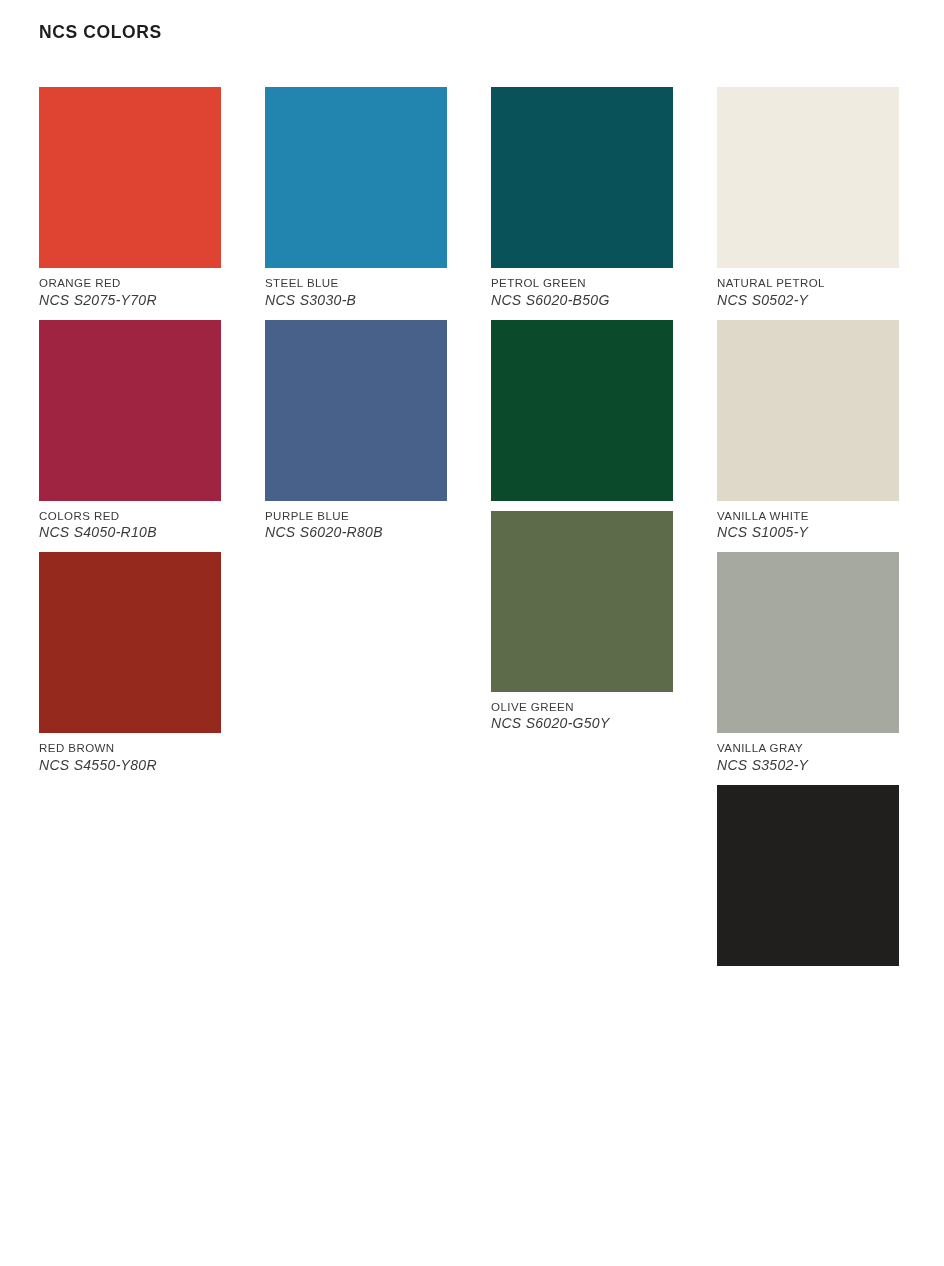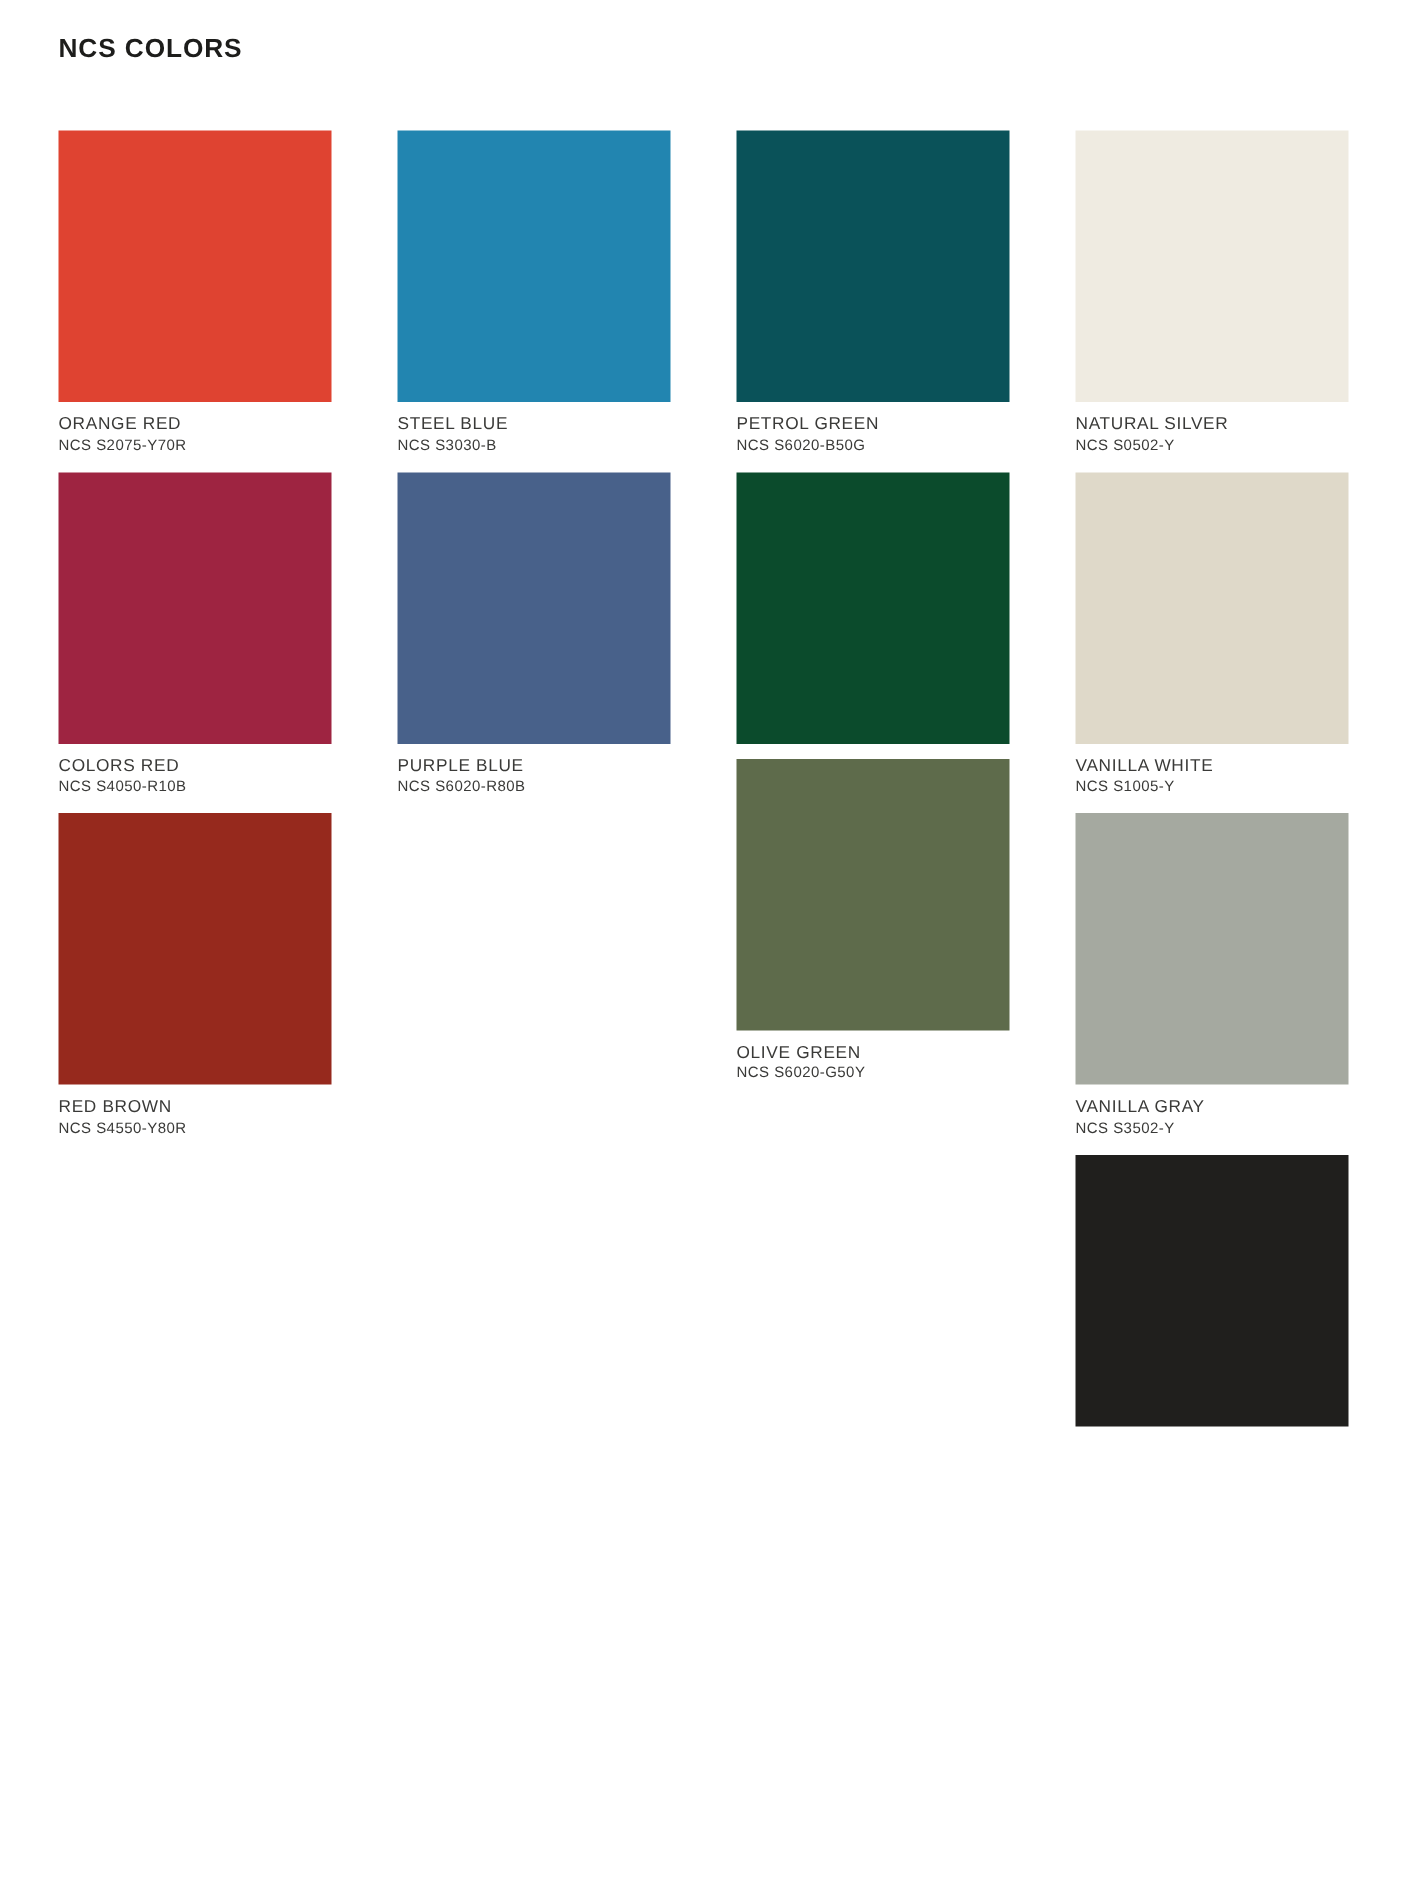--- a/index.html
+++ b/index.html
@@ -65,25 +65,26 @@
   }
   .swatch-name {
     display: block;
     font-size: 11.5px;
     letter-spacing: 0.45px;
     color: #3a3a38;
     white-space: nowrap;
   }
   .swatch-code {
     display: block;
-    font-size: 10px;
+    font-size: 14px;
     letter-spacing: 0.3px;
     color: #3a3a38;
     white-space: nowrap;
     margin-top: 1px;
+    font-style: italic;
   }
 </style>
 </head>
 <body>
 
 <div class="page">
 
   <h1 class="page-title">NCS COLORS</h1>
 
   <div class="palette-grid">
@@ -142,21 +143,21 @@
           <div class="swatch-caption">
             <span class="swatch-name">OLIVE GREEN</span>
             <span class="swatch-code">NCS S6020-G50Y</span>
           </div>
         </div>
       </div>
       <div class="palette-column">
         <div class="swatch-card">
           <div class="swatch-chip" style="background-color: rgb(239, 235, 225);"></div>
           <div class="swatch-caption">
-            <span class="swatch-name">NATURAL SILVER</span>
+            <span class="swatch-name">NATURAL PETROL</span>
             <span class="swatch-code">NCS S0502-Y</span>
           </div>
         </div>
         <div class="swatch-card">
           <div class="swatch-chip" style="background-color: rgb(223, 217, 201);"></div>
           <div class="swatch-caption">
             <span class="swatch-name">VANILLA WHITE</span>
             <span class="swatch-code">NCS S1005-Y</span>
           </div>
         </div>

